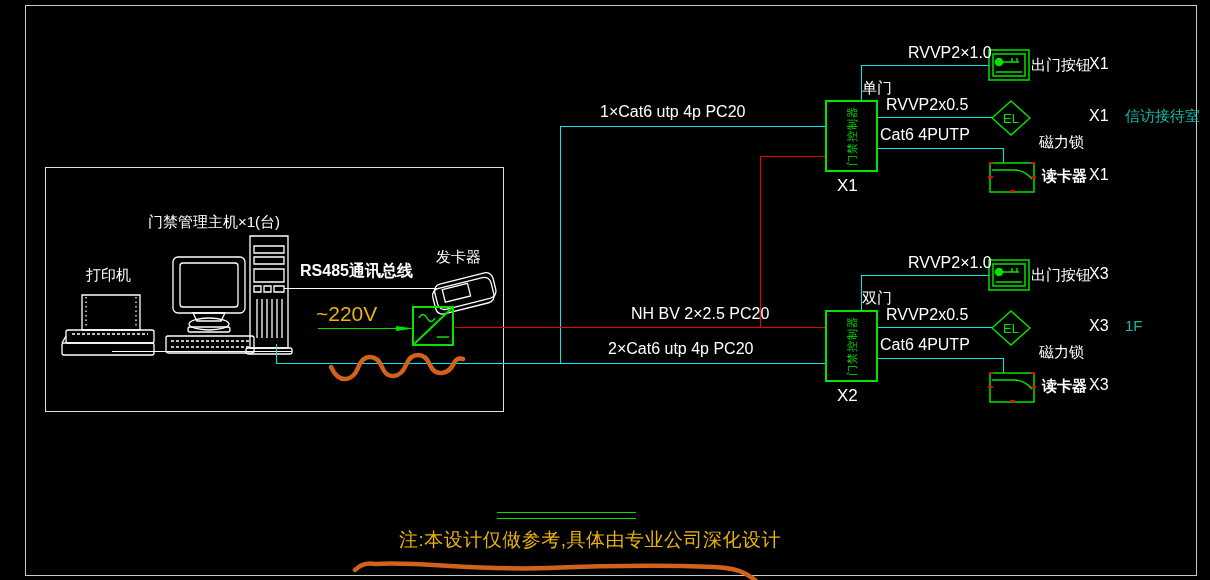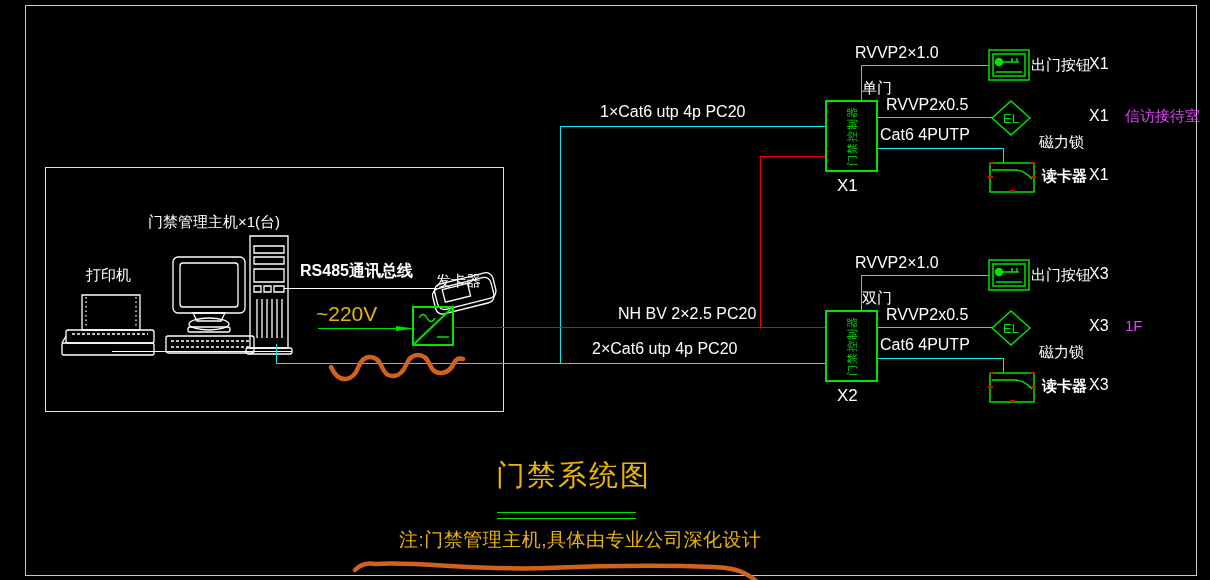--- a/index.html
+++ b/index.html
@@ -7,34 +7,34 @@
           font-family:"Liberation Sans","DejaVu Sans",sans-serif;}
   .hl{position:absolute;height:1px;}
   .vl{position:absolute;width:1px;}
   .cyan{background:#00e8e8;}
   .redl{background:#ef0000;}
   .whitel{background:#ffffff;}
   .greenl{background:#00e000;}
   .lbl{position:absolute;white-space:nowrap;line-height:1;}
   .w{color:#ffffff;}
   .g{color:#eab308;}
-  .rt{color:#d946ef;}
+  .rt{color:#14b8a6;}
   .f15{font-size:15px;}
   .f16{font-size:16px;}
   .f21{font-size:21px;}
   #border-rect{position:absolute;left:25px;top:5px;width:1170px;height:569px;border:1px solid #c8c8c8;}
   #room-box{position:absolute;left:45px;top:167px;width:457px;height:243px;border:1px solid #e0e0e0;}
   .ctrl-group{position:absolute;left:0;top:0;width:0;height:0;}
   .grp2{top:210px;}
   .ctrl-box{position:absolute;left:825px;top:100px;width:53px;height:72px;border:2px solid #00e400;box-sizing:border-box;}
   .ctrl-name{position:absolute;left:50%;top:50%;transform:translate(-50%,-50%) rotate(-90deg);
              white-space:nowrap;font-size:11px;color:#00e400;letter-spacing:1px;}
   .door-lbl{left:862px;top:80px;}
   .code-lbl{left:837px;top:177px;font-size:17px;}
-  .cable1{left:855px;top:45px;text-align:right;}
+  .cable1{left:908px;top:45px;text-align:right;}
   .cable2{left:886px;top:97px;}
   .cable3{left:880px;top:127px;}
   .dev1{left:1031px;top:57px;}
   .dev2{left:1039px;top:109px;margin-top:25px;}
   .dev3{left:1042px;top:168px;font-weight:bold;}
   .term1{left:1089px;top:56px;}
   .term2{left:1089px;top:108px;}
   .term3{left:1089px;top:167px;}
   .loc-lbl{left:1125px;top:108px;font-size:15px;}
   #title{left:496px;top:461px;font-size:29px;letter-spacing:2px;}
@@ -47,21 +47,21 @@
 
 <div id="canvas">
 
   <div id="border-rect"></div>
 
   <div id="room-box"></div>
 
   <div class="lbl w f15" style="left:86px;top:267px;">打印机</div>
   <div class="lbl w f15" style="left:148px;top:214px;">门禁管理主机×1(台)</div>
   <div class="lbl w f16" style="left:300px;top:263px;font-weight:bold;">RS485通讯总线</div>
-  <div class="lbl w f15" style="left:436px;top:249px;margin-top:24px;">发卡器</div>
+  <div class="lbl w f15" style="left:436px;top:249px;">发卡器</div>
   <div class="lbl g f21" style="left:316px;top:303px;">~220V</div>
 
   <svg style="left:58px;top:290px;" width="102" height="72" viewBox="0 0 102 72">
     <g stroke="#ffffff" stroke-width="1.3" fill="none">
       <rect x="24" y="5" width="58" height="35"></rect>
       <line x1="28" y1="7" x2="28" y2="38" stroke-dasharray="1.5,3"></line>
       <line x1="78" y1="7" x2="78" y2="38" stroke-dasharray="1.5,3"></line>
       <rect x="8" y="40" width="88" height="13" rx="2"></rect>
       <line x1="14" y1="44" x2="90" y2="44" stroke-dasharray="3,2"></line>
       <rect x="4" y="53" width="92" height="12" rx="2"></rect>
@@ -130,22 +130,22 @@
   <div class="vl cyan" style="left:276px;top:344px;height:19px;"></div>
   <div class="hl cyan" style="left:276px;top:363px;width:549px;"></div>
   <div class="vl cyan" style="left:560px;top:126px;height:237px;"></div>
   <div class="hl cyan" style="left:560px;top:126px;width:265px;"></div>
 
   <div class="hl redl" style="left:455px;top:327px;width:370px;"></div>
   <div class="vl redl" style="left:760px;top:156px;height:171px;"></div>
   <div class="hl redl" style="left:760px;top:156px;width:65px;"></div>
 
   <div class="lbl w f16" style="left:600px;top:104px;">1×Cat6 utp 4p PC20</div>
-  <div class="lbl w f16" style="left:618px;top:306px;">NH BV 2×2.5 PC20</div>
-  <div class="lbl w f16" style="left:592px;top:341px;">2×Cat6 utp 4p PC20</div>
+  <div class="lbl w f16" style="left:631px;top:306px;">NH BV 2×2.5 PC20</div>
+  <div class="lbl w f16" style="left:608px;top:341px;">2×Cat6 utp 4p PC20</div>
 
   <div class="ctrl-group grp1">
     <div class="lbl w f15 door-lbl">单门</div>
     <div class="ctrl-box">
       <div class="ctrl-name">门禁控制器</div>
     </div>
     <div class="lbl w code-lbl">X1</div>
 
     <div class="vl cyan" style="left:861px;top:65px;height:36px;"></div>
     <div class="hl cyan" style="left:861px;top:65px;width:128px;"></div>
@@ -243,24 +243,23 @@
         <rect x="43" y="1" width="4" height="2"></rect>
       </g>
     </svg>
     <div class="lbl w f15 dev3">读卡器</div>
     <div class="lbl w f16 term3">X3</div>
     <div class="lbl w f16 cable3">Cat6 4PUTP</div>
 
     <div class="lbl rt loc-lbl">1F</div>
   </div>
 
-  <div class="lbl g" id="title">门禁系统图</div>
   <div class="hl greenl" style="left:497px;top:512px;width:139px;"></div>
   <div class="hl greenl" style="left:497px;top:518px;width:139px;"></div>
-  <div class="lbl g" id="note">注:门禁管理主机,具体由专业公司深化设计</div>
+  <div class="lbl g" id="note">注:本设计仅做参考,具体由专业公司深化设计</div>
 
   <svg style="left:325px;top:344px;" width="155" height="42" viewBox="0 0 155 42">
     <path d="M6,23 q6,13 15,12 q8,-1 12,-11 q4,-11 12,-11 q8,0 12,10 q4,10 12,9 q8,-1 12,-11 q4,-10 12,-10 q8,0 12,10 q4,9 12,8 q8,-1 12,-10 q3,-6 9,-4" stroke="#d2611c" stroke-width="4.5" fill="none" stroke-linecap="round"></path>
   </svg>
   <svg style="left:348px;top:552px;" width="425" height="28" viewBox="0 0 425 28">
     <path d="M7,18 q8,-8 20,-6 C70,9 130,19 200,16 S320,13 366,15 q22,1 32,7 q9,5 14,11" stroke="#d2611c" stroke-width="4.5" fill="none" stroke-linecap="round"></path>
   </svg>
 
 </div>
 

